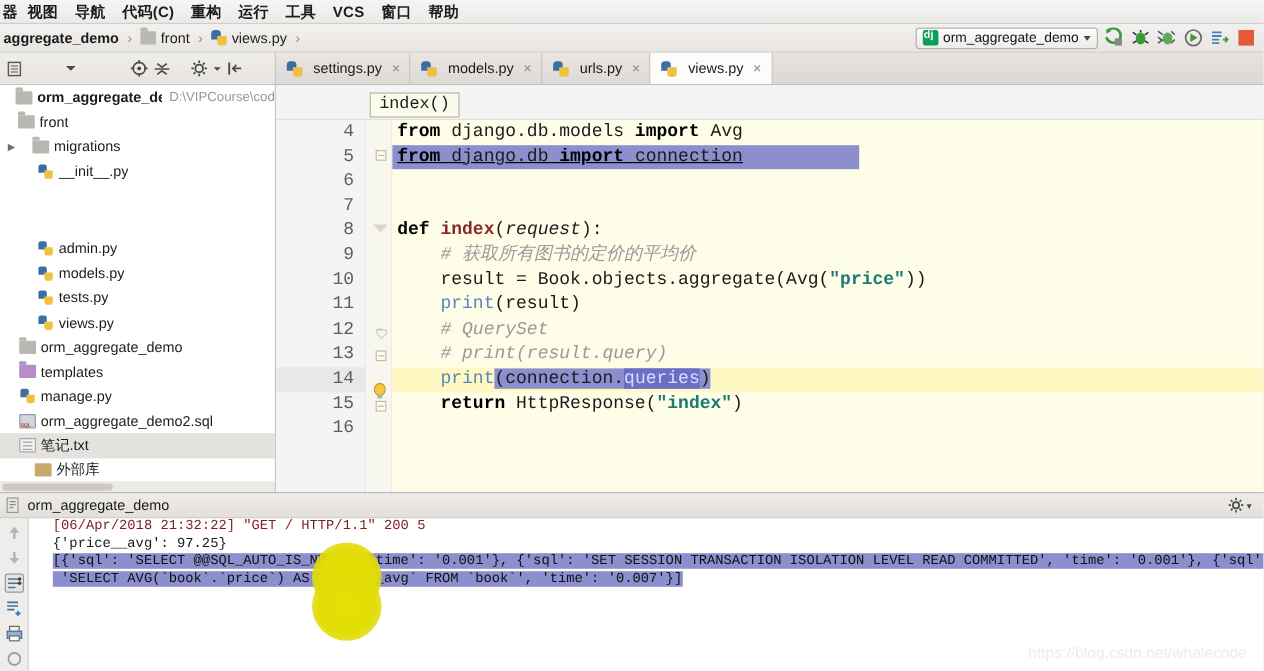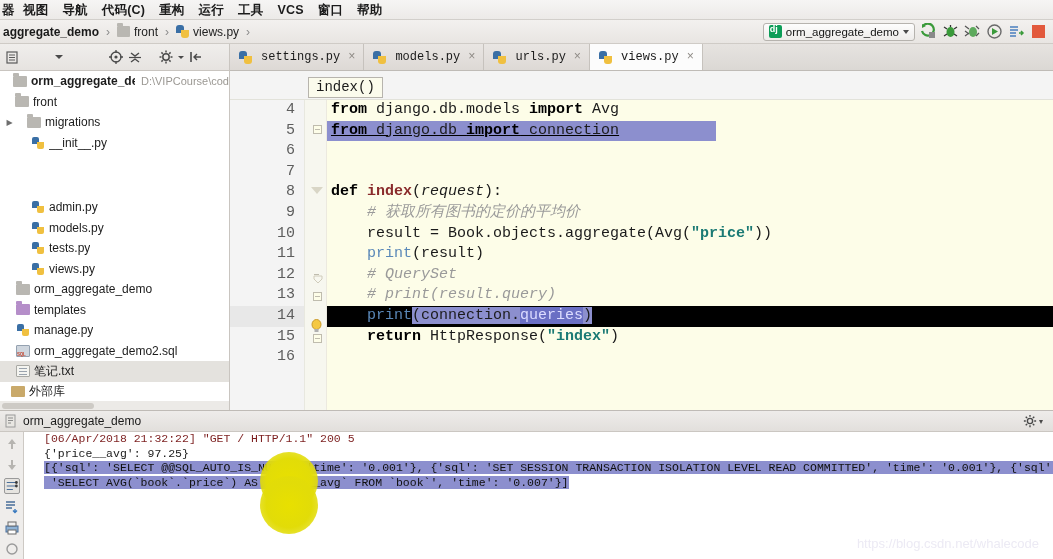--- a/index.html
+++ b/index.html
@@ -67,21 +67,21 @@
   .dj-ico{width:13px;height:13px;background:#0c9d58;border-radius:2px;display:inline-block;position:relative;}
   .dj-ico:after{content:"dj";position:absolute;left:1px;top:-1px;color:#fff;font-size:9px;font-weight:700;font-family:"Liberation Sans",sans-serif;}
   .caret {width:0;height:0;border-left:3.5px solid transparent;border-right:3.5px solid transparent;border-top:4px solid #4a4a4a;}
   .tbicon{width:17px;height:17px;position:relative;display:inline-block;}
 
   
   .tabbar {
     position:absolute; left:230px; top:44px; width:823px; height:27px;
     background: linear-gradient(#e6e3e0,#dbd8d4);
     border-bottom:1px solid #bfbbb6;
-    display:flex; align-items:flex-end;font-family:Liberation Mono, monospace;
+    display:flex; align-items:flex-end;
   }
   .tab {
     display:flex; align-items:center; gap:5px;
     height:26px; padding:0 8px 0 9px;
     font-size:12px; color:#1a1a1a;
     border-right:1px solid #c6c2bd;
     background: linear-gradient(#e9e6e3,#ddd9d5);
     position:relative;
   }
   .tab.active { background:#fcfcfc; }
@@ -153,21 +153,21 @@
   .gutterLine.cur{ background:#e8e8e8; }
   .foldcol{
     position:absolute;left:75px;top:29px;width:22px;height:310px;background:#f7f7ef;
     border-right:1px solid #ece9df;
   }
   .codearea{
     position:absolute;left:97px;top:29px;width:726px;height:310px;background:#fdfde8;
     font-family:"Liberation Mono", monospace; font-size:15px;
   }
   .cline{height:20.6px;line-height:20.6px;white-space:pre;padding-left:4px;}
-  .cline.cur{background:#000000;}
+  .cline.cur{background:#fef9c3;}
   .kw{color:#000;font-weight:700;}
   .plain{color:#1b1b1b;}
   .fn{color:#8a2b2b;font-weight:700;}
   .param{color:#1b1b1b;font-style:italic;}
   .cmt{color:#9a9a9a;font-style:italic;}
   .str{color:#1b7a74;font-weight:700;}
   .bi{color:#5a88b8;}
   .sel{background:#8c8fce;}
   .selstrong{background:#6a6fc4;color:#dcdcff;}
   .selline{ background:#8c8fce;text-decoration:underline; }
@@ -411,21 +411,21 @@
       <span class="tlabel">manage.py</span>
     </div>
     <div class="trow" style="padding-left:16px;">
       <span class="ic sql"></span>
       <span class="tlabel">orm_aggregate_demo2.sql</span>
     </div>
     <div class="trow sel" style="padding-left:16px;">
       <span class="ic txt"></span>
       <span class="tlabel">笔记.txt</span>
     </div>
-    <div class="trow" style="padding-left:0;">
+    <div class="trow" style="padding-left:18px;">
       <span class="twist"></span>
       <span class="ic lib"></span>
       <span class="tlabel">外部库</span>
     </div>
   </div>
   <div class="projscroll">
     <div class="thumb"></div>
   </div>
 
   <div class="editor">

